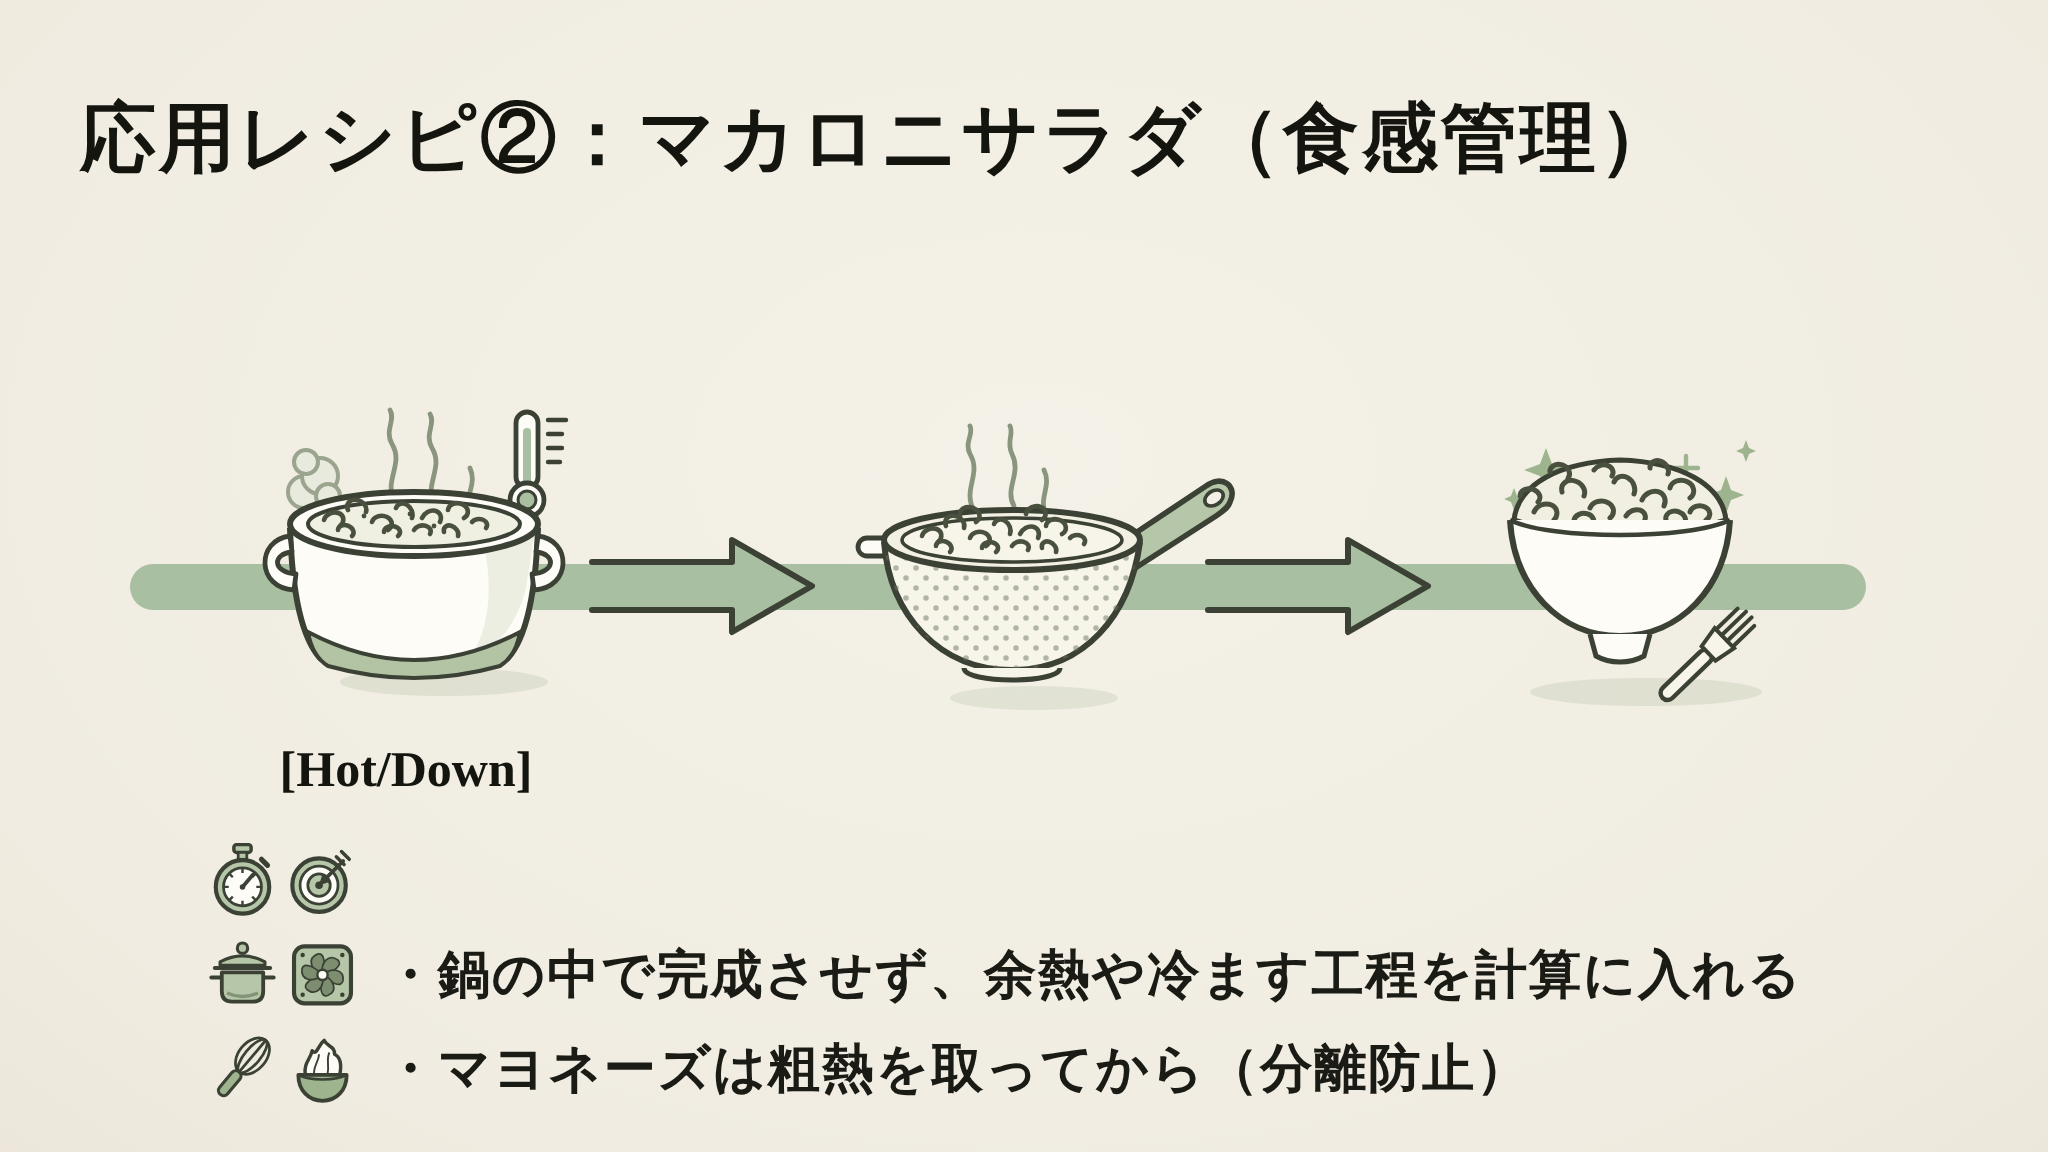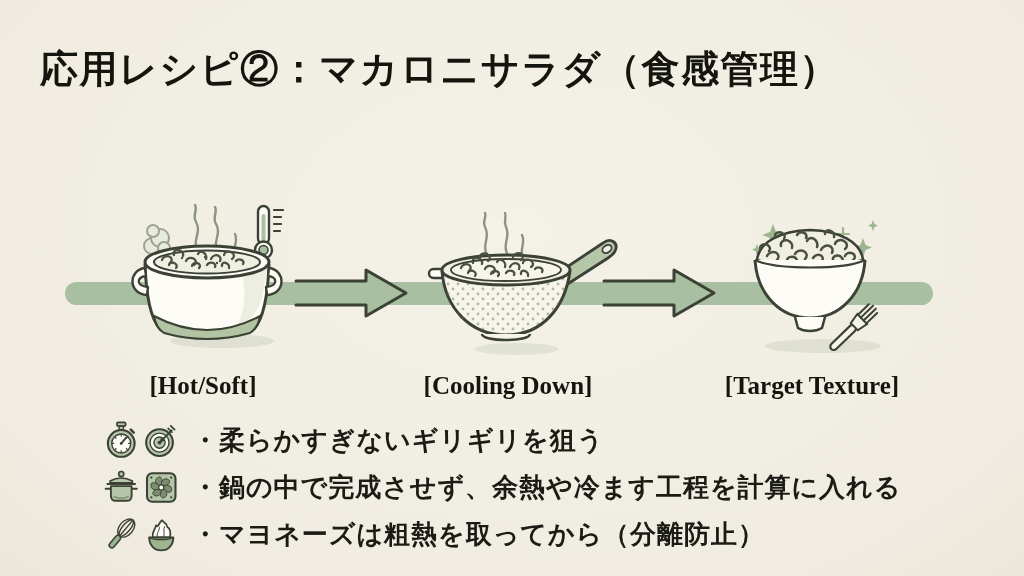--- a/index.html
+++ b/index.html
@@ -213,23 +213,21 @@
       <path d="M113,108 L127,108 L125,119 L115,119 Z" fill="#f7f5ea" stroke="#3b4134" stroke-width="2"></path>
       <g stroke="#3b4134" stroke-width="2" stroke-linecap="round">
         <line x1="114" y1="108" x2="114" y2="93"></line>
           <line x1="118" y1="108" x2="118" y2="91"></line>
         <line x1="122" y1="108" x2="122" y2="91"></line>
           <line x1="126" y1="108" x2="126" y2="93"></line>
       </g>
     </g>
   </svg>
 
-  <div class="stage-label stage-label-1">[Hot/Soft]</div>
-  <div class="stage-label stage-label-2">[Cooling Down]</div>
-  <div class="stage-label stage-label-3">[Target Texture]</div>
+  <div class="stage-label stage-label-1">[Hot/Down]</div>
 
   <div class="bullet-row bullet-row-1">
     <div class="bullet-icons">
       <svg viewBox="0 0 40 44">
         <rect x="15" y="1.5" width="10" height="4.5" rx="1.5" fill="#b5c7a8" stroke="#3b4134" stroke-width="2"></rect>
         <rect x="17.5" y="6" width="5" height="4" fill="#b5c7a8" stroke="#3b4134" stroke-width="1.6"></rect>
         <line x1="31" y1="10" x2="34.5" y2="13.5" stroke="#3b4134" stroke-width="3" stroke-linecap="round"></line>
         <circle cx="20" cy="26" r="15.5" fill="#b5c7a8" stroke="#3b4134" stroke-width="2.4"></circle>
         <circle cx="20" cy="26" r="11" fill="#fdfcf7" stroke="#3b4134" stroke-width="1.6"></circle>
         <path d="M20,15.5 V18 M20,34 V36.5 M9.5,26 H12 M28,26 H30.5 M12.6,18.6 l1.8,1.8 M25.6,31.6 l1.8,1.8 M27.4,18.6 l-1.8,1.8 M14.4,31.6 l-1.8,1.8" stroke="#3b4134" stroke-width="1.4"></path>
@@ -239,21 +237,20 @@
       <svg viewBox="0 0 40 44">
         <circle cx="18" cy="25" r="15.5" fill="#b5c7a8" stroke="#3b4134" stroke-width="2.4"></circle>
         <circle cx="18" cy="25" r="11" fill="#fdfcf7" stroke="#3b4134" stroke-width="1.6"></circle>
         <circle cx="18" cy="25" r="6.5" fill="#b5c7a8" stroke="#3b4134" stroke-width="1.6"></circle>
         <circle cx="18" cy="25" r="2.2" fill="#3b4134"></circle>
         <line x1="18" y1="25" x2="32" y2="11" stroke="#3b4134" stroke-width="2.2" stroke-linecap="round"></line>
         <path d="M20,18.5 L18,25 L24.5,23 Z" fill="#3b4134"></path>
         <path d="M28,8.5 L32.5,13 M31,5.5 L35.5,10" stroke="#3b4134" stroke-width="2" stroke-linecap="round"></path>
       </svg>
     </div>
-    <span class="bullet-text">・柔らかすぎないギリギリを狙う</span>
   </div>
 
   <div class="bullet-row bullet-row-3">
     <div class="bullet-icons">
       <svg viewBox="0 0 40 44">
         <g transform="rotate(40 20 22)">
           <ellipse cx="20" cy="13" rx="8" ry="12" fill="none" stroke="#3b4134" stroke-width="1.6"></ellipse>
           <ellipse cx="20" cy="13" rx="4.5" ry="12" fill="none" stroke="#3b4134" stroke-width="1.6"></ellipse>
           <line x1="20" y1="1" x2="20" y2="25" stroke="#3b4134" stroke-width="1.6"></line>
           <rect x="17" y="25" width="6" height="17" rx="3" fill="#9db48f" stroke="#3b4134" stroke-width="1.8"></rect>

